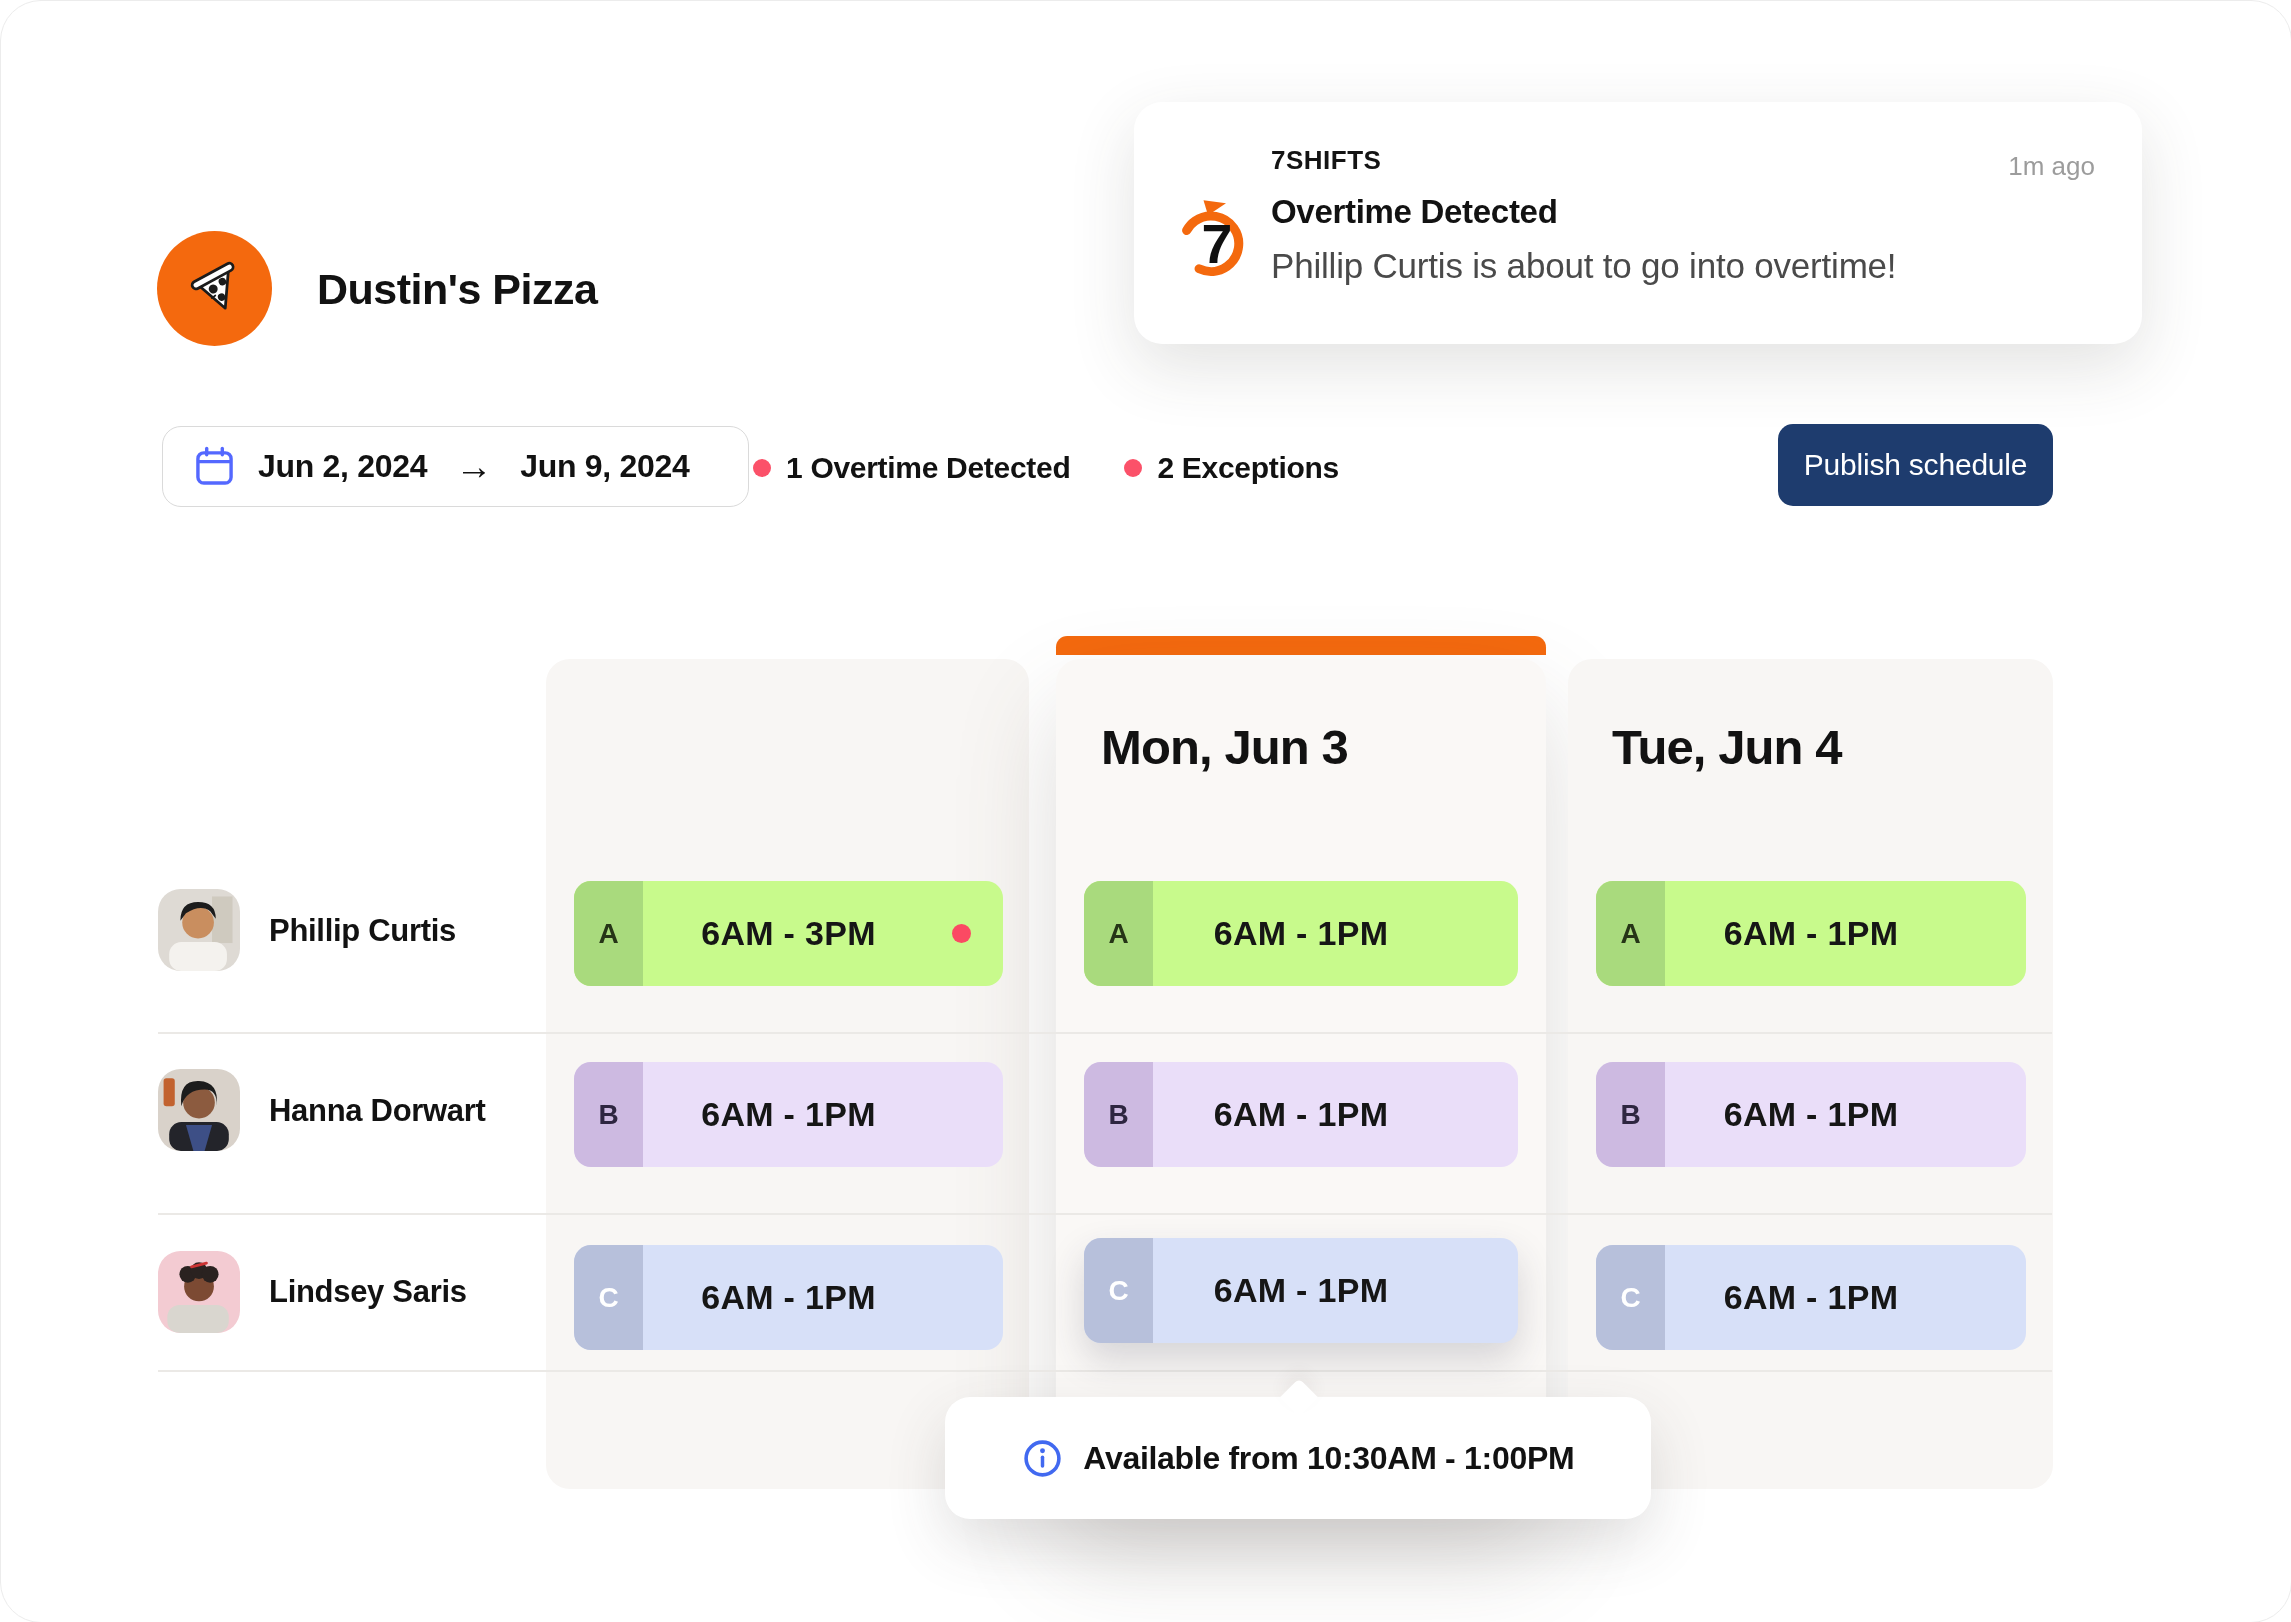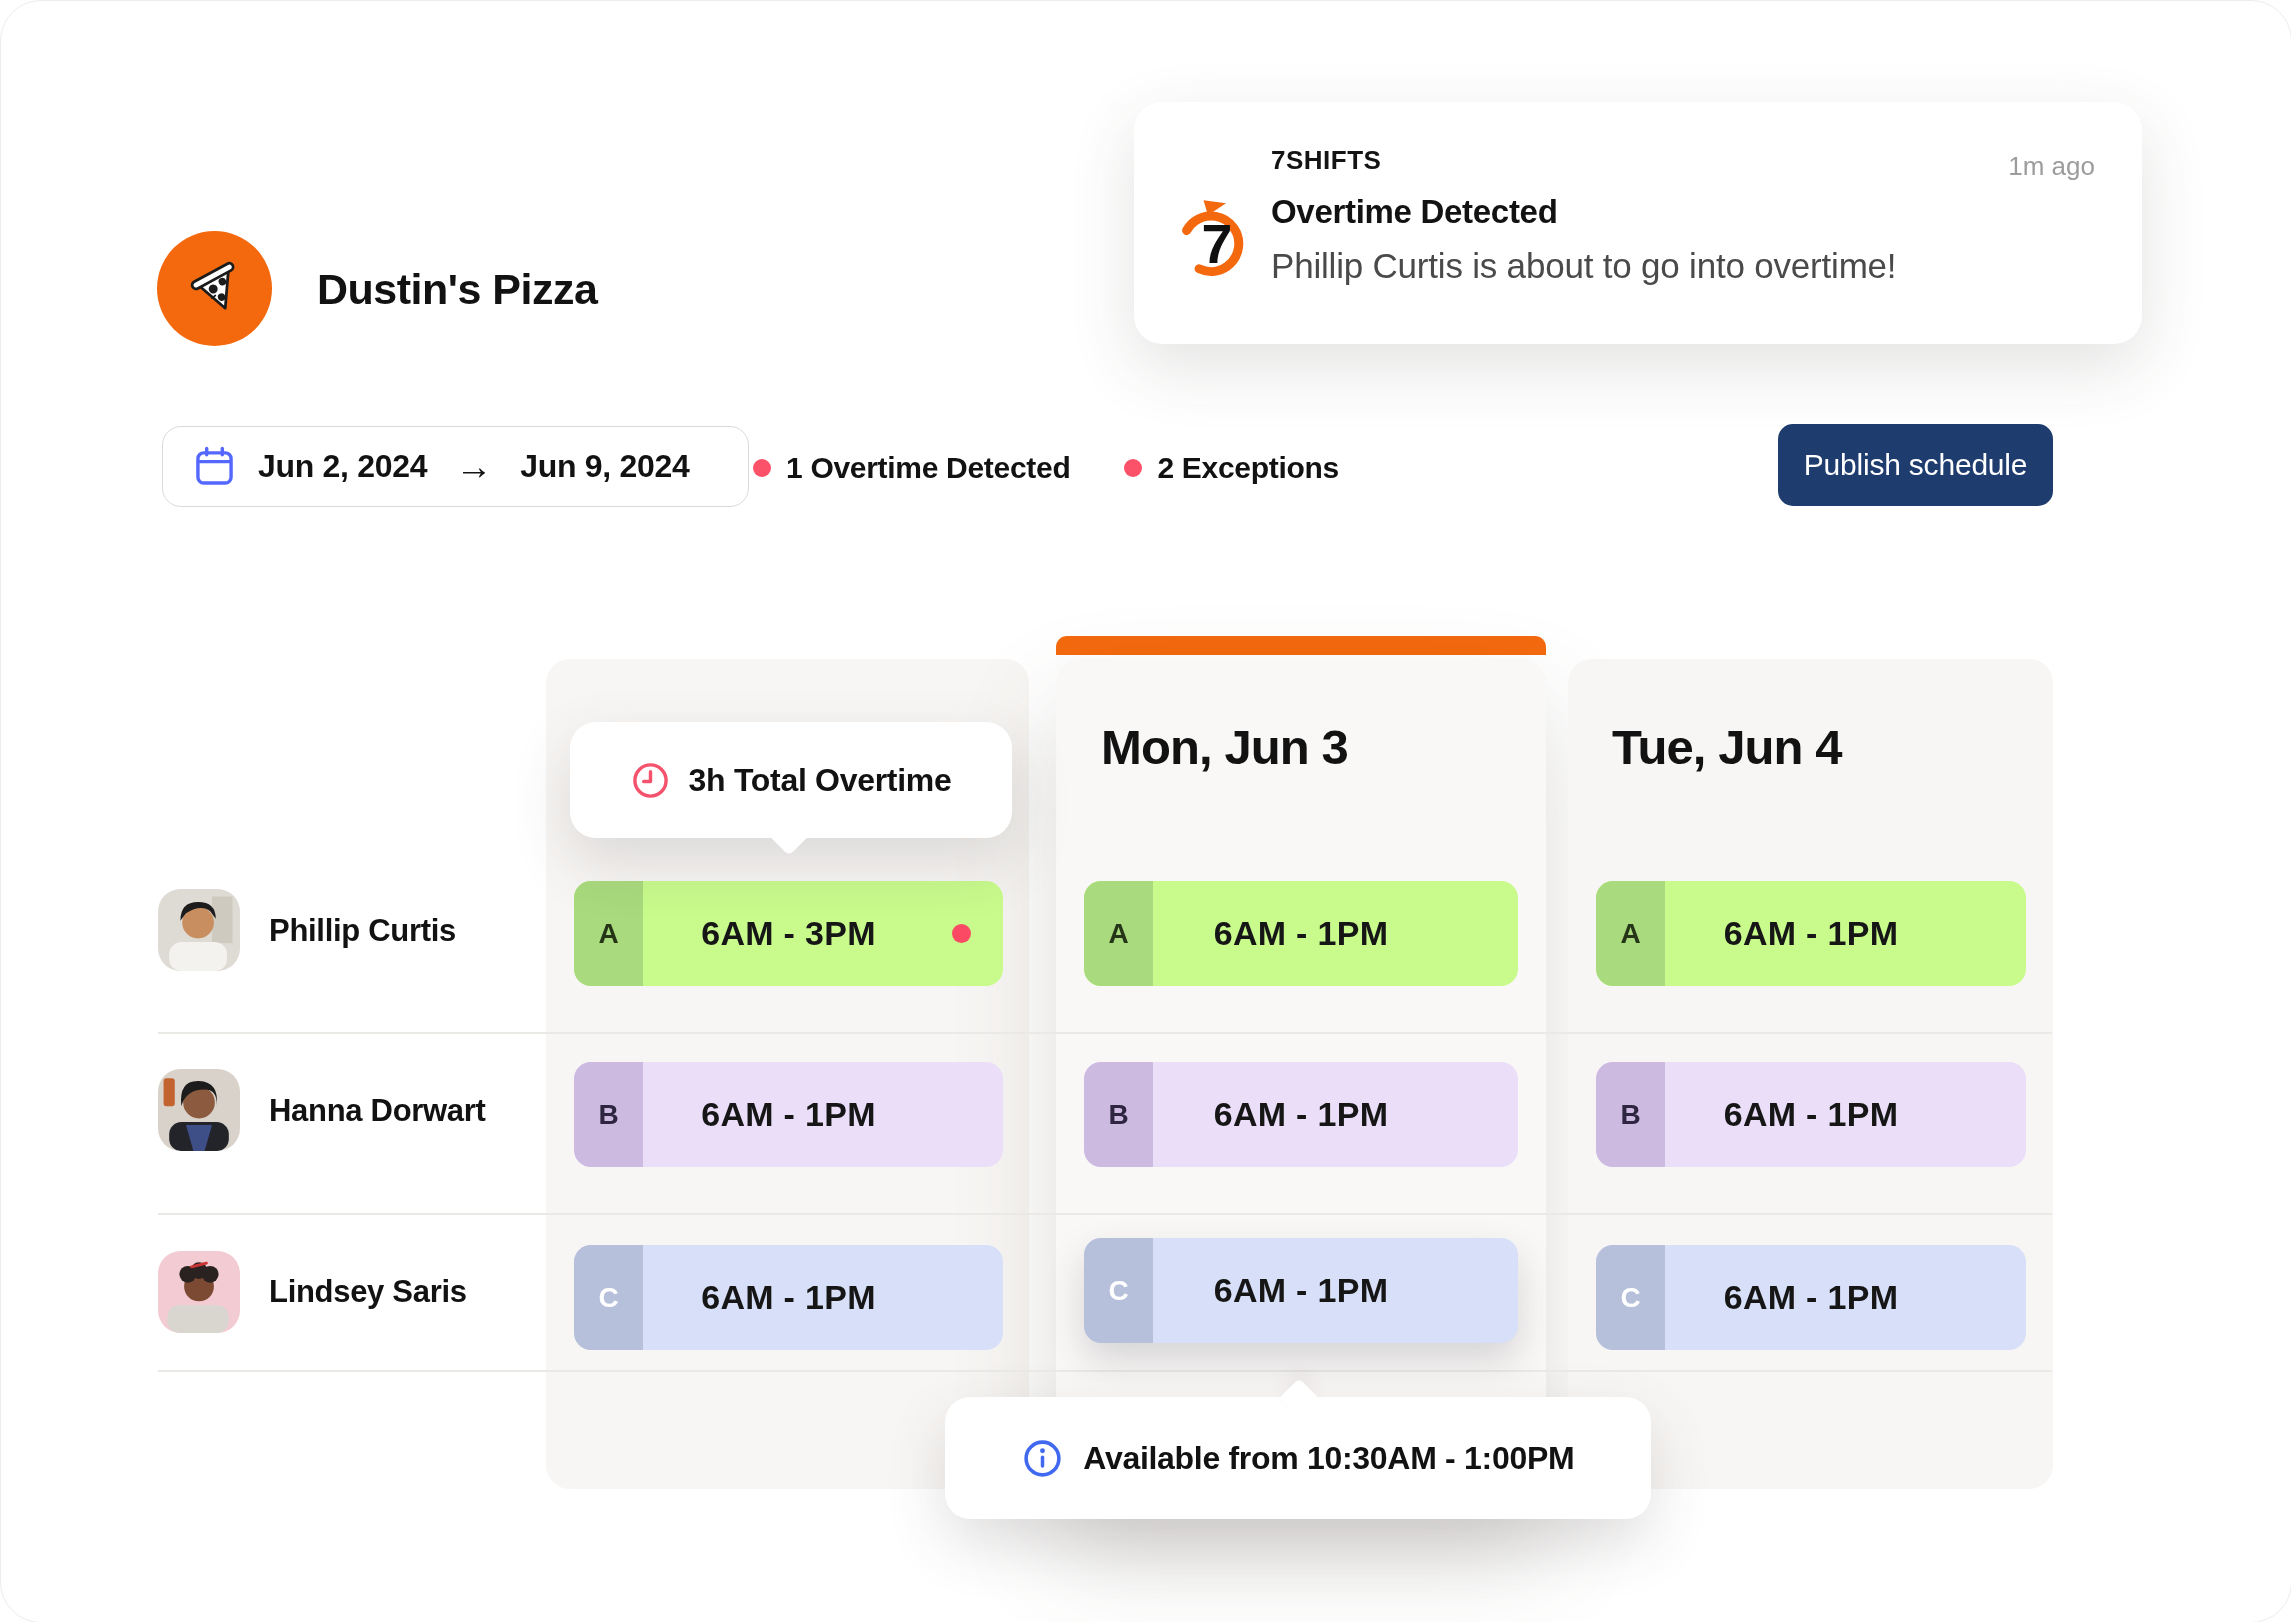--- a/index.html
+++ b/index.html
@@ -199,28 +199,20 @@
   </div>
   <div class="chip purple" style="left:1595px;top:1061px;width:430px;">
     <span class="tab">B</span>
     <span class="time">6AM - 1PM</span>
   </div>
   <div class="chip blue" style="left:1595px;top:1244px;width:430px;">
     <span class="tab">C</span>
     <span class="time">6AM - 1PM</span>
   </div>
 
-  <div class="tip tip-ot">
-    <span class="ptr"></span>
-    <svg class="icon" width="39" height="39" viewBox="0 0 40 40">
-      <circle cx="20" cy="20" r="16" fill="none" stroke="#F5536D" stroke-width="3.5"></circle>
-      <path d="M20 11 L20 21 L13 21" fill="none" stroke="#F5536D" stroke-width="3.5" stroke-linecap="round" stroke-linejoin="round"></path>
-    </svg>
-    <span class="tip-text">3h Total Overtime</span>
-  </div>
 
   <div class="tip tip-av">
     <span class="ptr"></span>
     <svg class="icon" width="41" height="41" viewBox="0 0 40 40">
       <circle cx="20" cy="20" r="16" fill="none" stroke="#4169F0" stroke-width="3.5"></circle>
       <circle cx="20" cy="12.5" r="2.4" fill="#4169F0"></circle>
       <rect x="18.3" y="17" width="3.4" height="12" rx="1.7" fill="#4169F0"></rect>
     </svg>
     <span class="tip-text">Available from 10:30AM - 1:00PM</span>
   </div>

